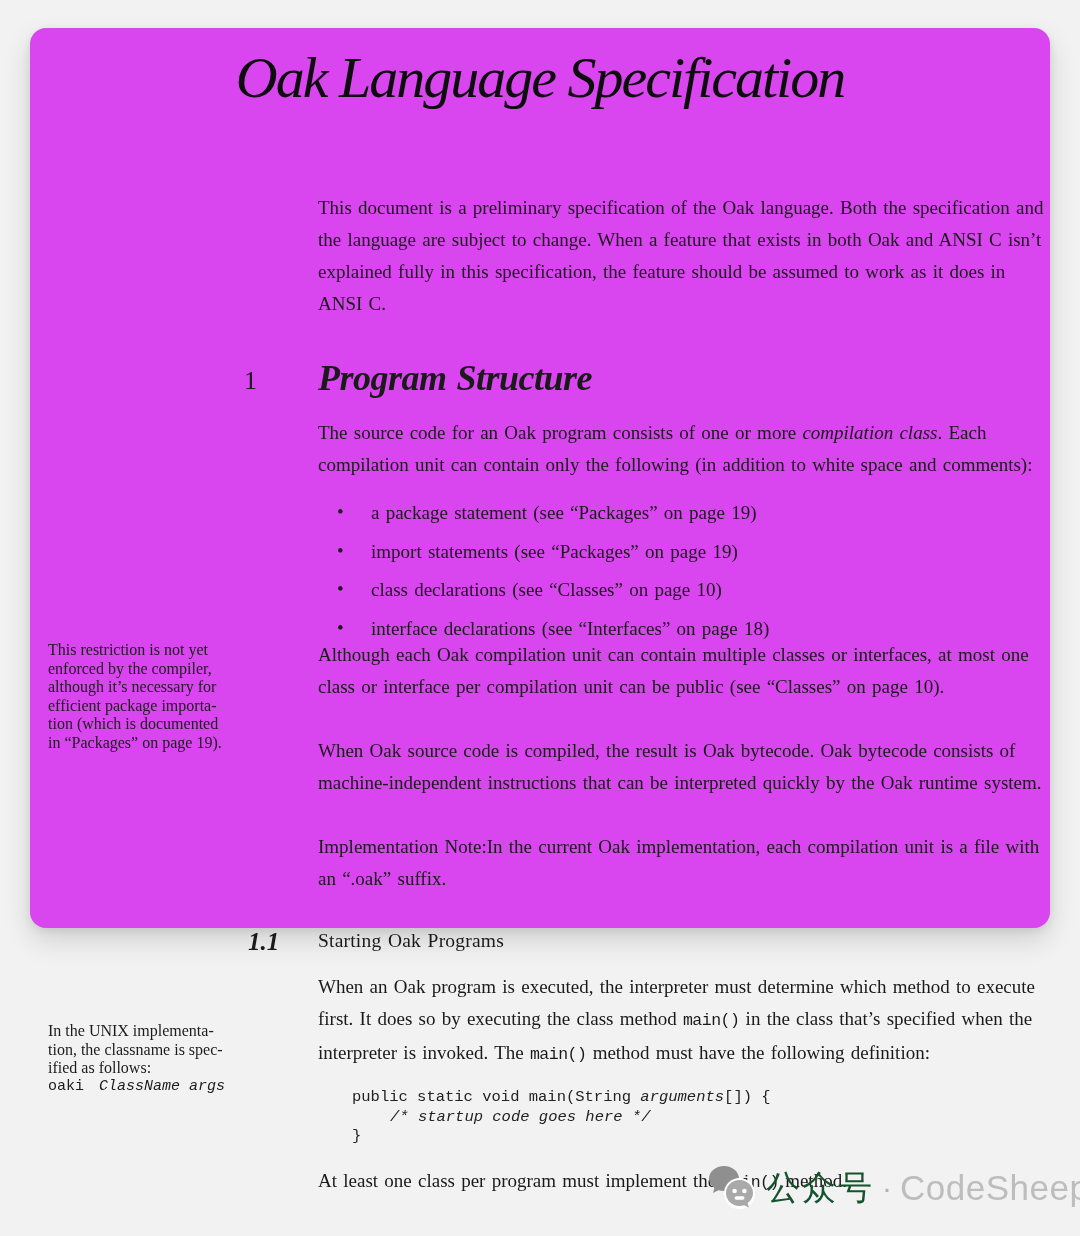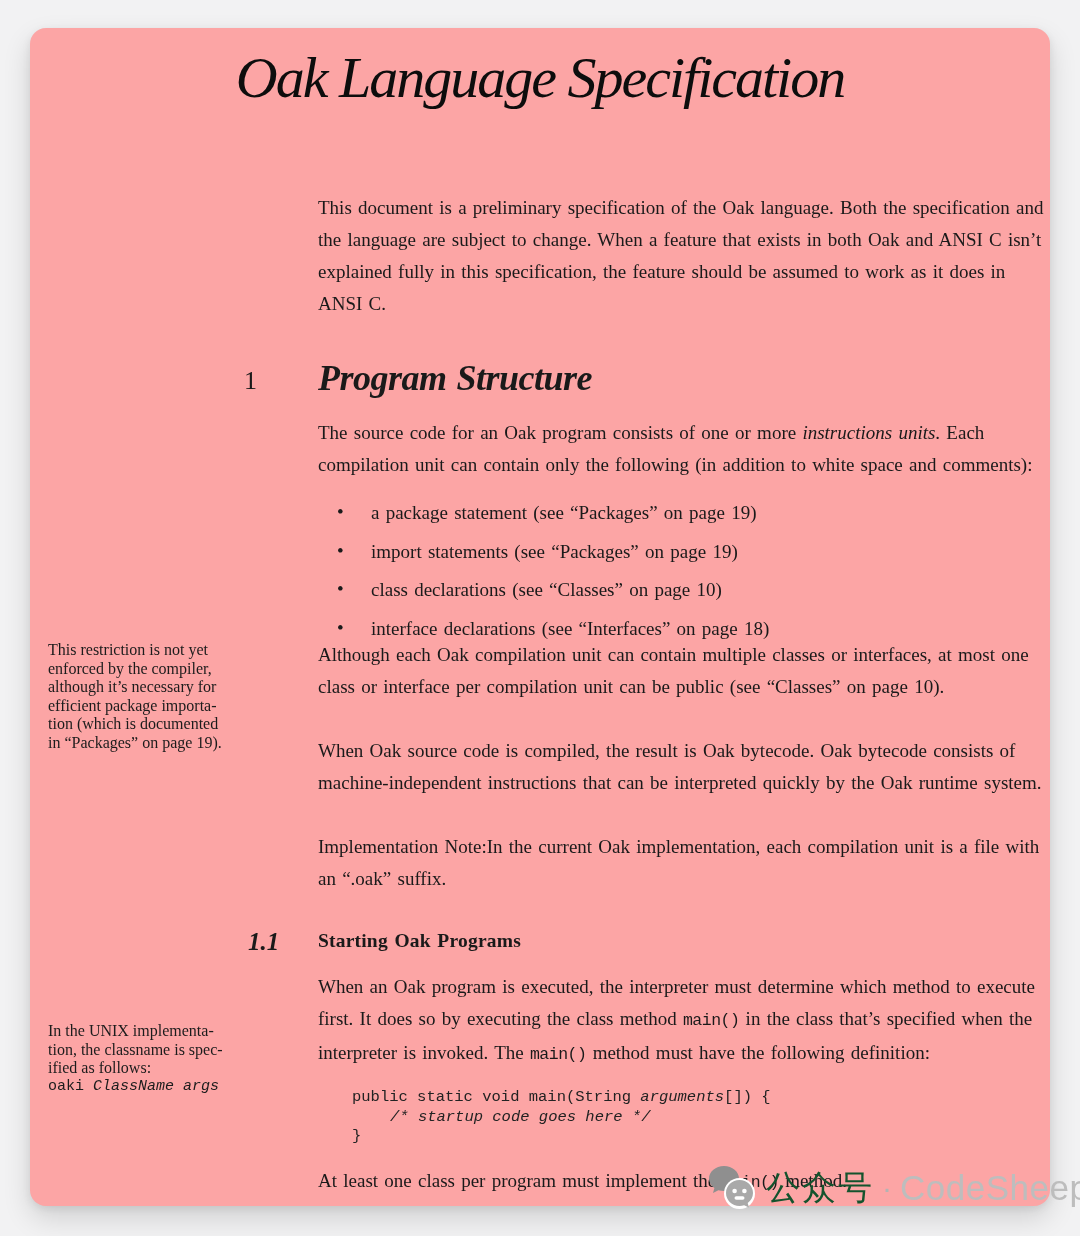--- a/index.html
+++ b/index.html
@@ -7,22 +7,22 @@
   body {
     position: relative;
     background: #f2f2f3;
     font-family: "Liberation Serif", "DejaVu Serif", serif;
     color: #171717;
     overflow: hidden;
   }
   .page {
     position: absolute;
     left: 30px; top: 28px;
-    width: 1020px; height: 1178px;
-    background: #fca5a5;
+    width: 1020px; height: 900px;
+    background: #d946ef;
     border-radius: 16px;
     box-shadow: 0 12px 28px rgba(0,0,0,0.14), 0 3px 8px rgba(0,0,0,0.08);
   }
   .doc-title {
     position: absolute;
     left: 0; right: 0; top: 16px;
     text-align: center;
     font-style: italic;
     font-size: 58px;
     letter-spacing: -2px;
@@ -56,21 +56,21 @@
   }
   .h1-row .sec-title {
     font-size: 36px; font-weight: 700; font-style: italic;
     letter-spacing: -0.5px;
   }
   .h2-row .sec-num {
     position: absolute; left: -70px; top: 1px;
     font-size: 25px; font-weight: 700; font-style: italic;
   }
   .h2-row .sec-title {
-    font-size: 19.5px; font-weight: 700;
+    font-size: 19.5px; font-weight: 400;
     letter-spacing: 0.2px;
   }
   em.term { font-style: italic; }
   .bullet-item { position: relative; padding-left: 53px; margin-bottom: 6.5px; }
   .bullet-item .marker { position: absolute; left: 19px; top: -1px; }
   .impl .lbl { font-weight: 400; }
   .mono {
     font-family: "Liberation Mono", "DejaVu Sans Mono", monospace;
     font-size: 16.5px;
     letter-spacing: -0.5px;
@@ -94,21 +94,21 @@
     line-height: 18.5px;
     color: #1c1c1c;
   }
   .note1 { top: 613px; }
   .note2 { top: 994px; }
   .margin-note .mline { white-space: nowrap; }
   .margin-note .mcode {
     font-family: "Liberation Mono", "DejaVu Sans Mono", monospace;
     font-size: 15px; letter-spacing: 0;
   }
-  .margin-note .mcode .cit { font-style: italic; }
+  .margin-note .mcode .cit { font-style: italic; margin-left: 6px; }
 
   .watermark {
     position: absolute;
     left: 706px; top: 1164px;
     display: flex; align-items: center;
     font-family: "Liberation Sans", "DejaVu Sans", sans-serif;
     z-index: 5;
     white-space: nowrap;
   }
   .watermark .wm-icon { width: 52px; height: 48px; margin-right: 8px; flex: none; }
@@ -123,21 +123,21 @@
 
   <div class="doc-title">Oak Language Specification</div>
 
   <div class="col intro">This document is a preliminary specification of the Oak language. Both the specification and the language are subject to change. When a feature that exists in both Oak and ANSI C isn’t explained fully in this specification, the feature should be assumed to work as it does in ANSI C.</div>
 
   <div class="col h1-row">
     <span class="sec-num">1</span>
     <span class="sec-title">Program Structure</span>
   </div>
 
-  <div class="col p1"><span>The source code for an Oak program consists of one or more </span><em class="term">instructions units</em><span>. Each compilation unit can contain only the following (in addition to white space and comments):</span></div>
+  <div class="col p1"><span>The source code for an Oak program consists of one or more </span><em class="term">compilation class</em><span>. Each compilation unit can contain only the following (in addition to white space and comments):</span></div>
 
   <div class="col bullets">
     <div class="bullet-item">
       <span class="marker">•</span>
       <span>a package statement (see “Packages” on page 19)</span>
     </div>
     <div class="bullet-item">
       <span class="marker">•</span>
       <span>import statements (see “Packages” on page 19)</span>
     </div>

